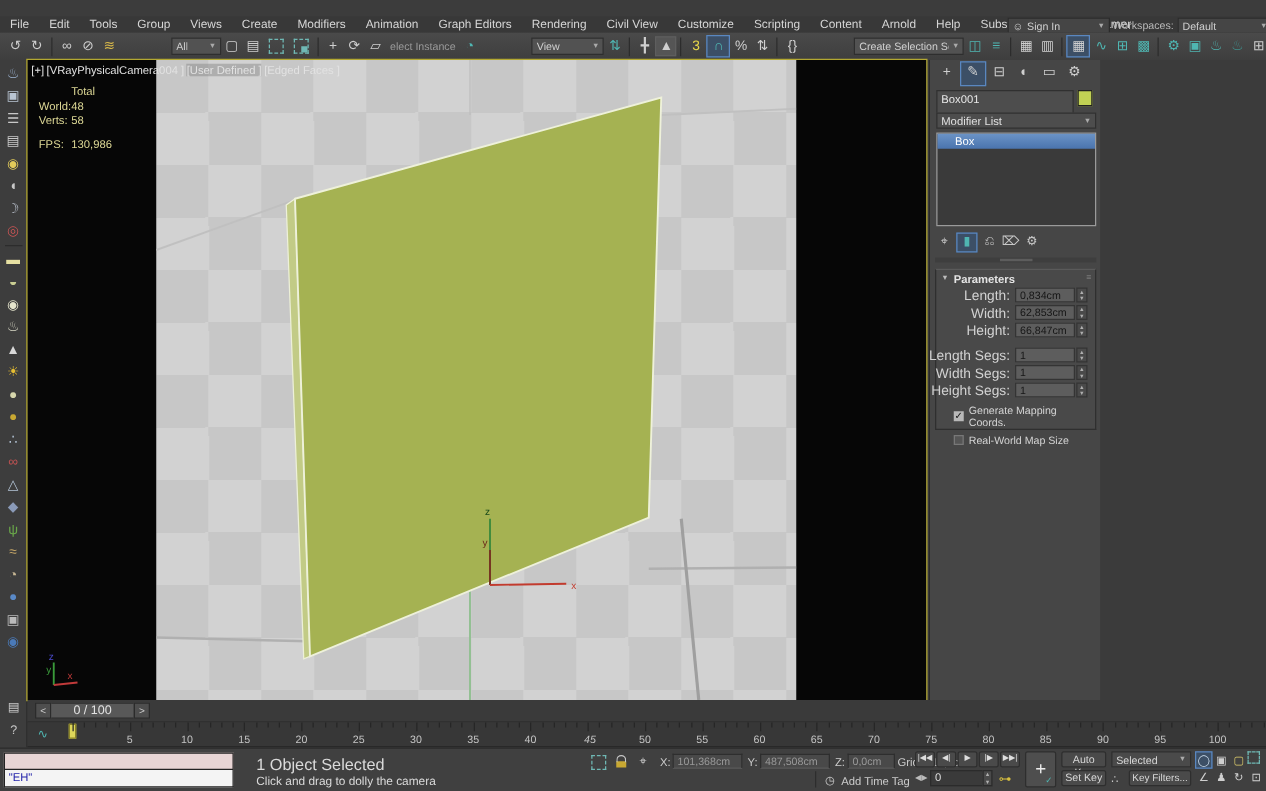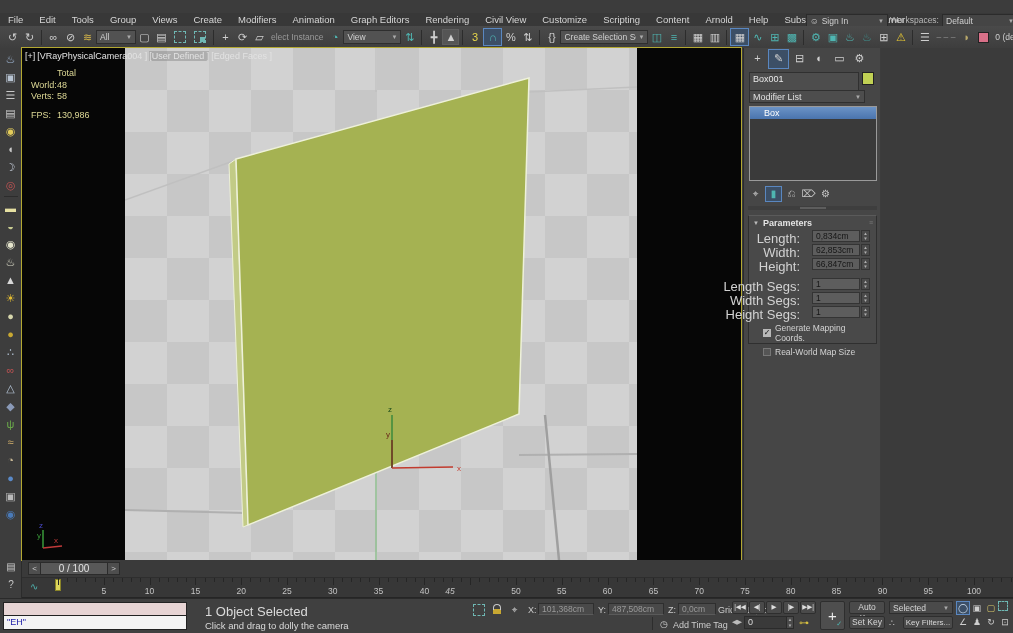--- a/index.html
+++ b/index.html
@@ -17,21 +17,21 @@
   #signin{position:absolute;left:806px;top:1px;width:74px;height:11px;background:#454545;border:1px solid #2b2b2b;display:flex;align-items:center;font-size:8.5px;padding:0 3px;}
   #signin .arr{margin-left:auto;font-size:6px;color:#aaa;}
   #wslabel{position:absolute;left:890px;top:2px;font-size:8.5px;color:#b8b8b8;}
   #wsdd{position:absolute;left:942px;top:1px;width:68px;height:11px;background:#454545;border:1px solid #2b2b2b;font-size:8.5px;display:flex;align-items:center;padding:0 3px;}
   #wsdd .arr{margin-left:auto;font-size:6px;color:#aaa;}
   
   #toolbar{position:absolute;left:0;top:26px;width:1013px;height:22px;background:linear-gradient(#4a4a4a,#3e3e3e);display:flex;align-items:center;padding-left:4px;box-sizing:border-box;}
   .strip{display:flex;align-items:center;}
   .ic{width:17px;height:16px;display:flex;align-items:center;justify-content:center;font-size:11px;flex:none;line-height:1;}
   .sep{width:1px;height:15px;background:#2c2c2c;margin:0 3px;flex:none;}
-  .dd{height:14px;background:#525252;border:1px solid #2e2e2e;color:#d0d0d0;font-size:8.5px;display:flex;align-items:center;padding:0 3px;flex:none;box-sizing:border-box;}
+  .dd{height:14px;background:#525252;border:1px solid #2e2e2e;color:#d0d0d0;font-size:8.5px;display:flex;align-items:center;padding:0 3px;flex:none;box-sizing:border-box;margin-left:41px;}
   .dd .arr{margin-left:auto;font-size:6px;color:#aaa;padding-left:3px;}
   .txt{font-size:8.5px;white-space:nowrap;flex:none;margin:0 3px;}
   .dbox{width:10px;height:10px;border:1px dashed #6fb8b4;flex:none;margin:0 4px;position:relative;}
   .dboxf::after{content:"";position:absolute;right:0;bottom:0;width:5px;height:5px;background:#6fb8b4;}
   .activebox{border:1px solid #5a87c0;background:#3c4f66;}
   .raised{border:1px solid #5e5e5e;background:#555;width:15px;height:14px;}
   .swatch{width:9px;height:9px;flex:none;border:1px solid #222;margin:0 3px;}
   
   #leftcol{position:absolute;left:0;top:48px;width:22px;height:550px;background:#3d3d3d;border-right:1px solid #2b2b2b;box-sizing:border-box;}
   #left-icons{display:flex;flex-direction:column;align-items:center;padding-top:2px;}
@@ -51,35 +51,35 @@
   #stat-polys-l{left:9px;top:32px;} #stat-polys-v{left:35px;top:32px;}
   #stat-verts-l{left:9px;top:43px;} #stat-verts-v{left:35px;top:43px;}
   #stat-fps-l{left:9px;top:62px;}  #stat-fps-v{left:35px;top:62px;}
   
   #cmdpanel{position:absolute;left:743px;top:48px;width:137px;height:512px;background:#464646;border-left:1px solid #2a2a2a;box-sizing:border-box;}
   #cp-tabs{display:flex;align-items:center;height:21px;padding-left:4px;gap:1px;}
   #cp-tabs .ic{width:19px;height:18px;font-size:11px;color:#cfcfcf;}
   #namerow{position:absolute;left:5px;top:24px;width:128px;height:13px;display:flex;}
   #objname{width:110px;height:24px;background:#4d4d4d;border:1px solid #303030;color:#e8e8e8;font-size:9px;line-height:12px;padding-left:3px;box-sizing:border-box;}
   #objswatch{width:12px;height:13px;margin-left:3px;border:1px solid #222;box-sizing:border-box;}
-  #modlist{position:absolute;left:5px;top:42px;width:116px;height:13px;background:#4d4d4d;border:1px solid #303030;font-size:9px;display:flex;align-items:center;padding:0 3px;box-sizing:border-box;color:#e0e0e0;}
+  #modlist{position:absolute;left:5px;top:42px;width:128px;height:13px;background:#4d4d4d;border:1px solid #303030;font-size:9px;display:flex;align-items:center;padding:0 3px;box-sizing:border-box;color:#e0e0e0;}
   #modlist .arr{margin-left:auto;font-size:6px;color:#aaa;}
   #stackbox{position:absolute;left:5px;top:58px;width:128px;height:75px;background:#3a3a3a;border:1px solid #9a9a9a;box-sizing:border-box;}
   .stackrow{height:12px;font-size:9px;color:#fff;line-height:12px;padding-left:14px;}
   .stackrow.sel{background:linear-gradient(#6b93c6,#4a74ae);}
   #stacktools{position:absolute;left:4px;top:138px;display:flex;align-items:center;gap:2px;}
   #stacktools .ic{width:15px;height:14px;font-size:10px;color:#c8c8c8;}
   #cp-divider{position:absolute;left:4px;top:158px;width:129px;height:4px;background:#3e3e3e;}
   #cp-divider::after{content:"";position:absolute;left:50%;top:1px;width:26px;height:2px;margin-left:-13px;background:#5d5d5d;}
   #rollout{position:absolute;left:4px;top:167px;width:129px;height:129px;background:#494949;border:1px solid #2f2f2f;border-top:1px solid #5a5a5a;box-sizing:border-box;}
   #rollhead{height:13px;display:flex;align-items:center;font-size:9px;font-weight:bold;color:#e4e4e4;padding-left:4px;}
   #rollhead .rarr{font-size:6px;color:#bbb;margin-right:4px;}
   #rollhead .rmenu{margin-left:auto;margin-right:3px;color:#777;font-size:7px;}
   .prow{position:relative;height:13px;margin-top:1px;}
-  .plabel{position:absolute;right:76px;top:1px;font-size:13px;color:#d2d2d2;white-space:nowrap;}
+  .plabel{position:absolute;right:68px;top:1px;font-size:11px;color:#d2d2d2;white-space:nowrap;}
   .pfield{position:absolute;left:63px;top:0;width:48px;height:12px;background:#5d5d5d;border:1px solid #343434;color:#161616;font-size:8.5px;line-height:11px;padding-left:3px;box-sizing:border-box;}
   .pspin{position:absolute;left:112px;top:0;width:9px;height:12px;background:#4a4a4a;border:1px solid #343434;box-sizing:border-box;font-size:4.5px;color:#b0b0b0;text-align:center;line-height:5px;}
   .gaprow{height:6px;}
   .chkrow{display:flex;align-items:center;margin:4px 0 0 14px;font-size:8.5px;color:#d4d4d4;}
   .chk{width:8px;height:8px;margin-right:4px;box-sizing:border-box;flex:none;}
   .chk.on{background:#b8b8b8;color:#111;font-size:8px;line-height:8px;text-align:center;}
   .chk.off{background:#555;border:1px solid #777;}
   #rightvoid{position:absolute;left:881px;top:48px;width:132px;height:512px;background:#3b3b3b;}
   
   #sliderrow{position:absolute;left:22px;top:560px;width:991px;height:18px;background:#3a3a3a;border-bottom:1px solid #2e2e2e;box-sizing:border-box;}
@@ -517,21 +517,21 @@
         <div class="tick" style="left: 979.48px; height: 4px;"></div>
         <div class="tick" style="left: 988.64px; height: 4px;"></div>
         <div class="ticklabel" style="left: 81.8px;">5</div>
         <div class="ticklabel" style="left: 127.6px;">10</div>
         <div class="ticklabel" style="left: 173.4px;">15</div>
         <div class="ticklabel" style="left: 219.2px;">20</div>
         <div class="ticklabel" style="left: 265px;">25</div>
         <div class="ticklabel" style="left: 310.8px;">30</div>
         <div class="ticklabel" style="left: 356.6px;">35</div>
         <div class="ticklabel" style="left: 402.4px;">40</div>
-        <div class="ticklabel" style="left: 428px; font-style: italic;">45</div>
+        <div class="ticklabel" style="left: 450px; font-style: italic;">45</div>
         <div class="ticklabel" style="left: 494px;">50</div>
         <div class="ticklabel" style="left: 539.8px;">55</div>
         <div class="ticklabel" style="left: 585.6px;">60</div>
         <div class="ticklabel" style="left: 631.4px;">65</div>
         <div class="ticklabel" style="left: 677.2px;">70</div>
         <div class="ticklabel" style="left: 723px;">75</div>
         <div class="ticklabel" style="left: 768.8px;">80</div>
         <div class="ticklabel" style="left: 814.6px;">85</div>
         <div class="ticklabel" style="left: 860.4px;">90</div>
         <div class="ticklabel" style="left: 906.2px;">95</div>

